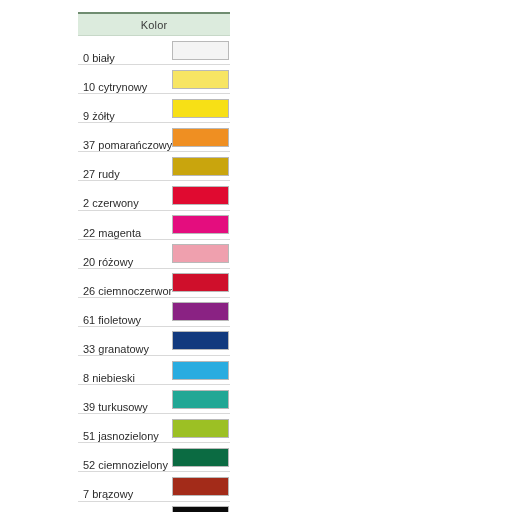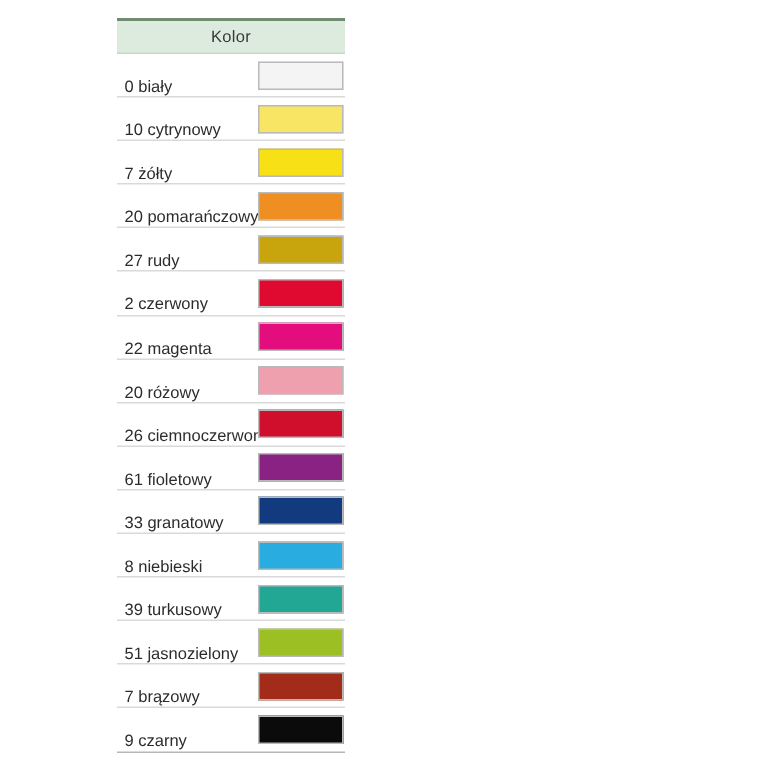--- a/index.html
+++ b/index.html
@@ -105,27 +105,27 @@
             <span class="swatch" style="background: rgb(244, 244, 244);"></span>
           </td>
         </tr>
         <tr class="color-row">
           <td class="name-cell">10 cytrynowy</td>
           <td class="swatch-cell">
             <span class="swatch" style="background: rgb(247, 229, 99);"></span>
           </td>
         </tr>
         <tr class="color-row">
-          <td class="name-cell">7 żółty</td>
+          <td class="name-cell">9 żółty</td>
           <td class="swatch-cell">
             <span class="swatch" style="background: rgb(247, 224, 22);"></span>
           </td>
         </tr>
         <tr class="color-row">
-          <td class="name-cell">20 pomarańczowy</td>
+          <td class="name-cell">37 pomarańczowy</td>
           <td class="swatch-cell">
             <span class="swatch" style="background: rgb(239, 143, 34);"></span>
           </td>
         </tr>
         <tr class="color-row">
           <td class="name-cell">27 rudy</td>
           <td class="swatch-cell">
             <span class="swatch" style="background: rgb(201, 165, 13);"></span>
           </td>
         </tr>
@@ -174,20 +174,26 @@
         <tr class="color-row">
           <td class="name-cell">39 turkusowy</td>
           <td class="swatch-cell">
             <span class="swatch" style="background: rgb(34, 167, 149);"></span>
           </td>
         </tr>
         <tr class="color-row">
           <td class="name-cell">51 jasnozielony</td>
           <td class="swatch-cell">
             <span class="swatch" style="background: rgb(156, 192, 36);"></span>
+          </td>
+        </tr>
+        <tr class="color-row">
+          <td class="name-cell">52 ciemnozielony</td>
+          <td class="swatch-cell">
+            <span class="swatch" style="background: rgb(11, 107, 66);"></span>
           </td>
         </tr>
         <tr class="color-row">
           <td class="name-cell">7 brązowy</td>
           <td class="swatch-cell">
             <span class="swatch" style="background: rgb(163, 43, 25);"></span>
           </td>
         </tr>
         <tr class="color-row">
           <td class="name-cell">9 czarny</td>

